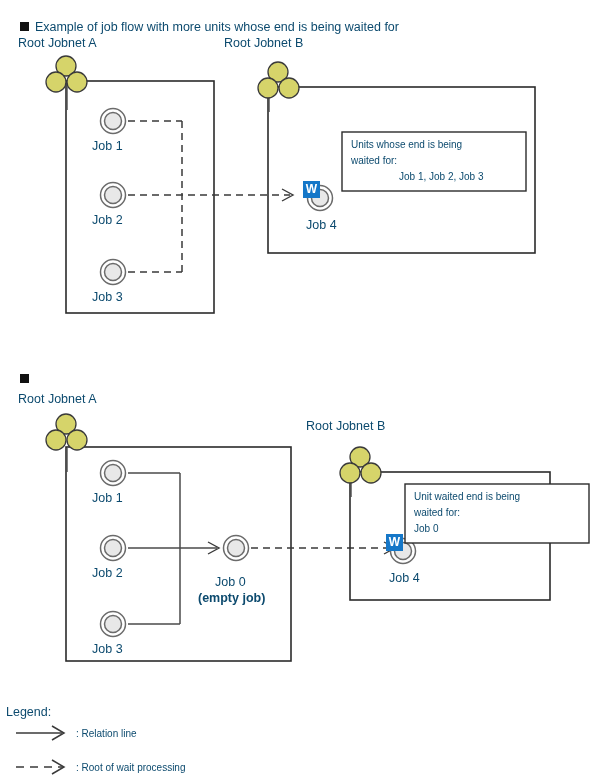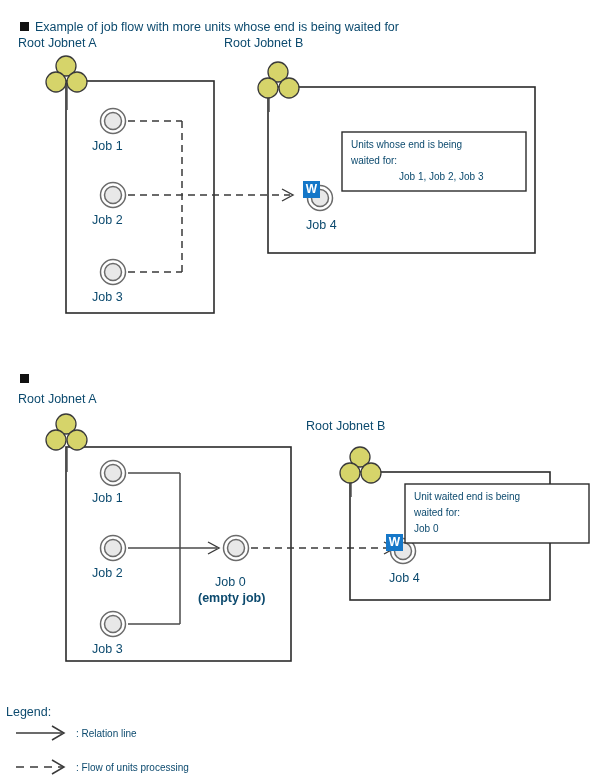--- a/index.html
+++ b/index.html
@@ -230,15 +230,15 @@
   <div class="txt" style="left:389px; top:571px;">Job 4</div>
 
   <div class="wbadge" style="left:386px; top:534px;">W</div>
 
   <div class="txt callout-text" style="left:414px; top:489px;">Unit waited end is being</div>
   <div class="txt callout-text" style="left:414px; top:505px;">waited for:</div>
   <div class="txt callout-text" style="left:414px; top:521px;">Job 0</div>
 
   <div class="txt" style="left:6px; top:705px;">Legend:</div>
   <div class="txt legend-label" style="left:76px; top:726px;">: Relation line</div>
-  <div class="txt legend-label" style="left:76px; top:760px;">: Flow of units processing</div>
+  <div class="txt legend-label" style="left:76px; top:760px;">: Root of wait processing</div>
 
 </div>
 
 </body></html>

